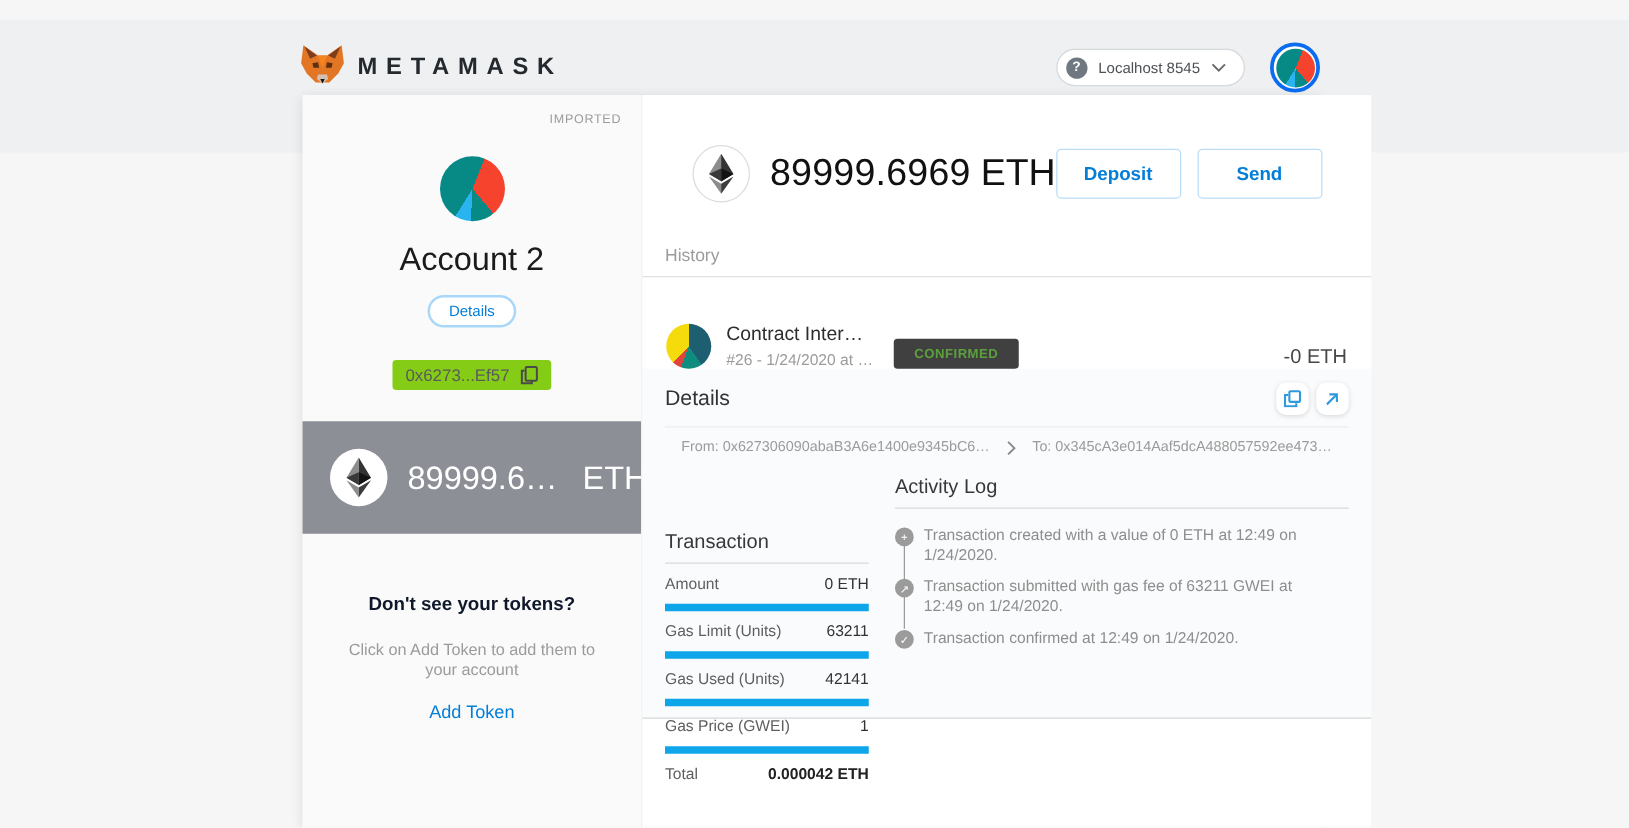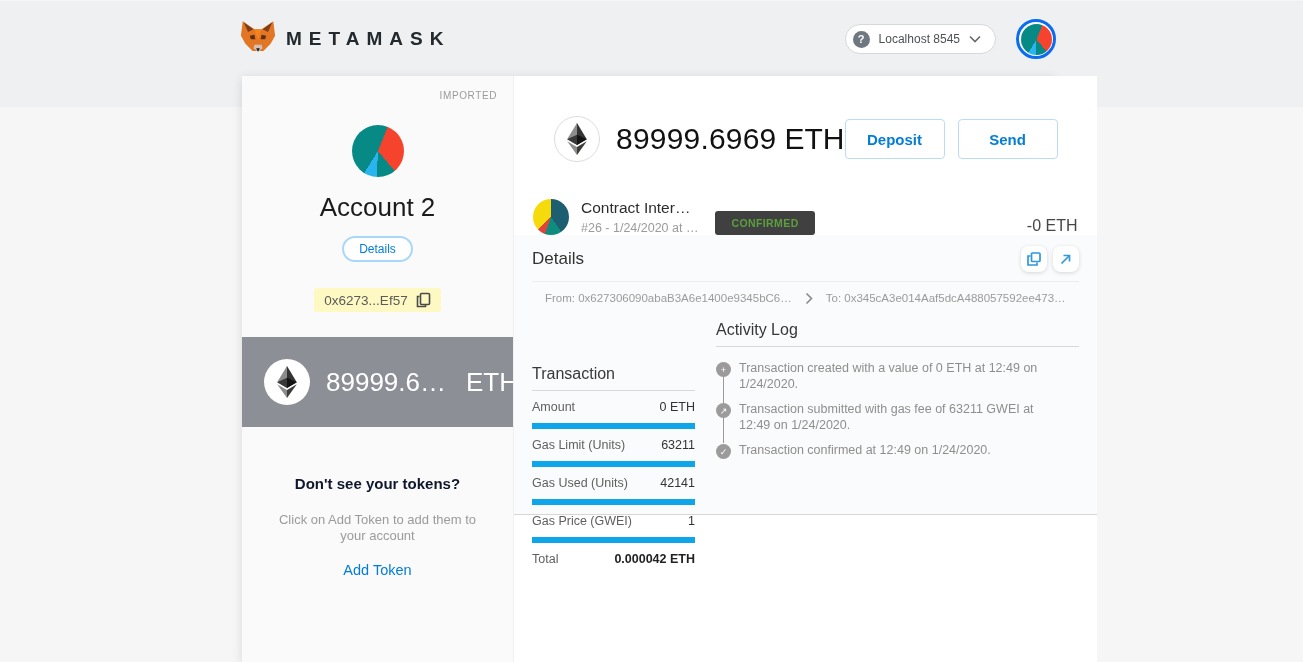--- a/index.html
+++ b/index.html
@@ -6,21 +6,21 @@
   html,body { width:1303px; height:662px; overflow:hidden; }
   body {
     position:relative;
     font-family:"Liberation Sans", sans-serif;
     background:#f6f6f6;
     color:#333;
   }
 
   
   .app-header {
-    position:absolute; top:1px; left:0; width:100%; height:106px;
+    position:absolute; top:16px; left:0; width:100%; height:106px;
     background:#eef0f2;
   }
   .header-bar {
     height:76px; display:flex; align-items:center; justify-content:space-between;
     padding:0 247px 0 240px;
   }
   .brand { display:flex; align-items:center; gap:10px; }
   .brand-word {
     font-size:19px; font-weight:700; letter-spacing:7px; color:#24292e;
   }
@@ -64,21 +64,21 @@
   .imported { align-self:flex-end; margin:14px 16px 0 0; font-size:10px;
     letter-spacing:0.6px; color:#9b9b9b; }
   .side-avatar { margin-top:24px; width:52px; height:52px; }
   .account-name { margin-top:15px; font-size:26px; color:#1b1b1b; font-weight:400; }
   .details-pill {
     margin-top:13px; background:#fff; border:2px solid #a9d7f9; border-radius:14px;
     padding:4px 15px; font-size:12px; color:#037dd6; cursor:pointer;
     font-family:inherit;
   }
   .address-pill {
-    margin-top:26px; background:#fef9c3; border-radius:3px; padding:4px 10px;
+    margin-top:26px; background:#84cc16; border-radius:3px; padding:4px 10px;
     display:flex; align-items:center; gap:8px; cursor:pointer;
     font-size:13.5px; color:#5b5b5b;
   }
   .balance-band {
     margin-top:25px; width:100%; height:90px; background:#8d8f96;
     display:flex; align-items:center; padding:0 22px; gap:16px;
   }
   .eth-circle {
     width:46px; height:46px; border-radius:50%; background:#fff;
     display:flex; align-items:center; justify-content:center; flex-shrink:0;
@@ -257,20 +257,21 @@
         </svg>
       </div>
       <span class="main-amount">89999.6969</span>
       <span class="main-currency">ETH</span>
       <div class="action-buttons">
         <button class="action-btn">Deposit</button>
         <button class="action-btn">Send</button>
       </div>
     </div>
 
+    <div class="history-wrap">History</div>
 
     <div class="tx-row">
       <div class="pie-tx"></div>
       <div class="tx-text">
         <div class="tx-title">Contract Inter…</div>
         <div class="tx-meta">#26 - 1/24/2020 at …</div>
       </div>
       <div class="status-badge">CONFIRMED</div>
       <div class="tx-value">-0 ETH</div>
     </div>

